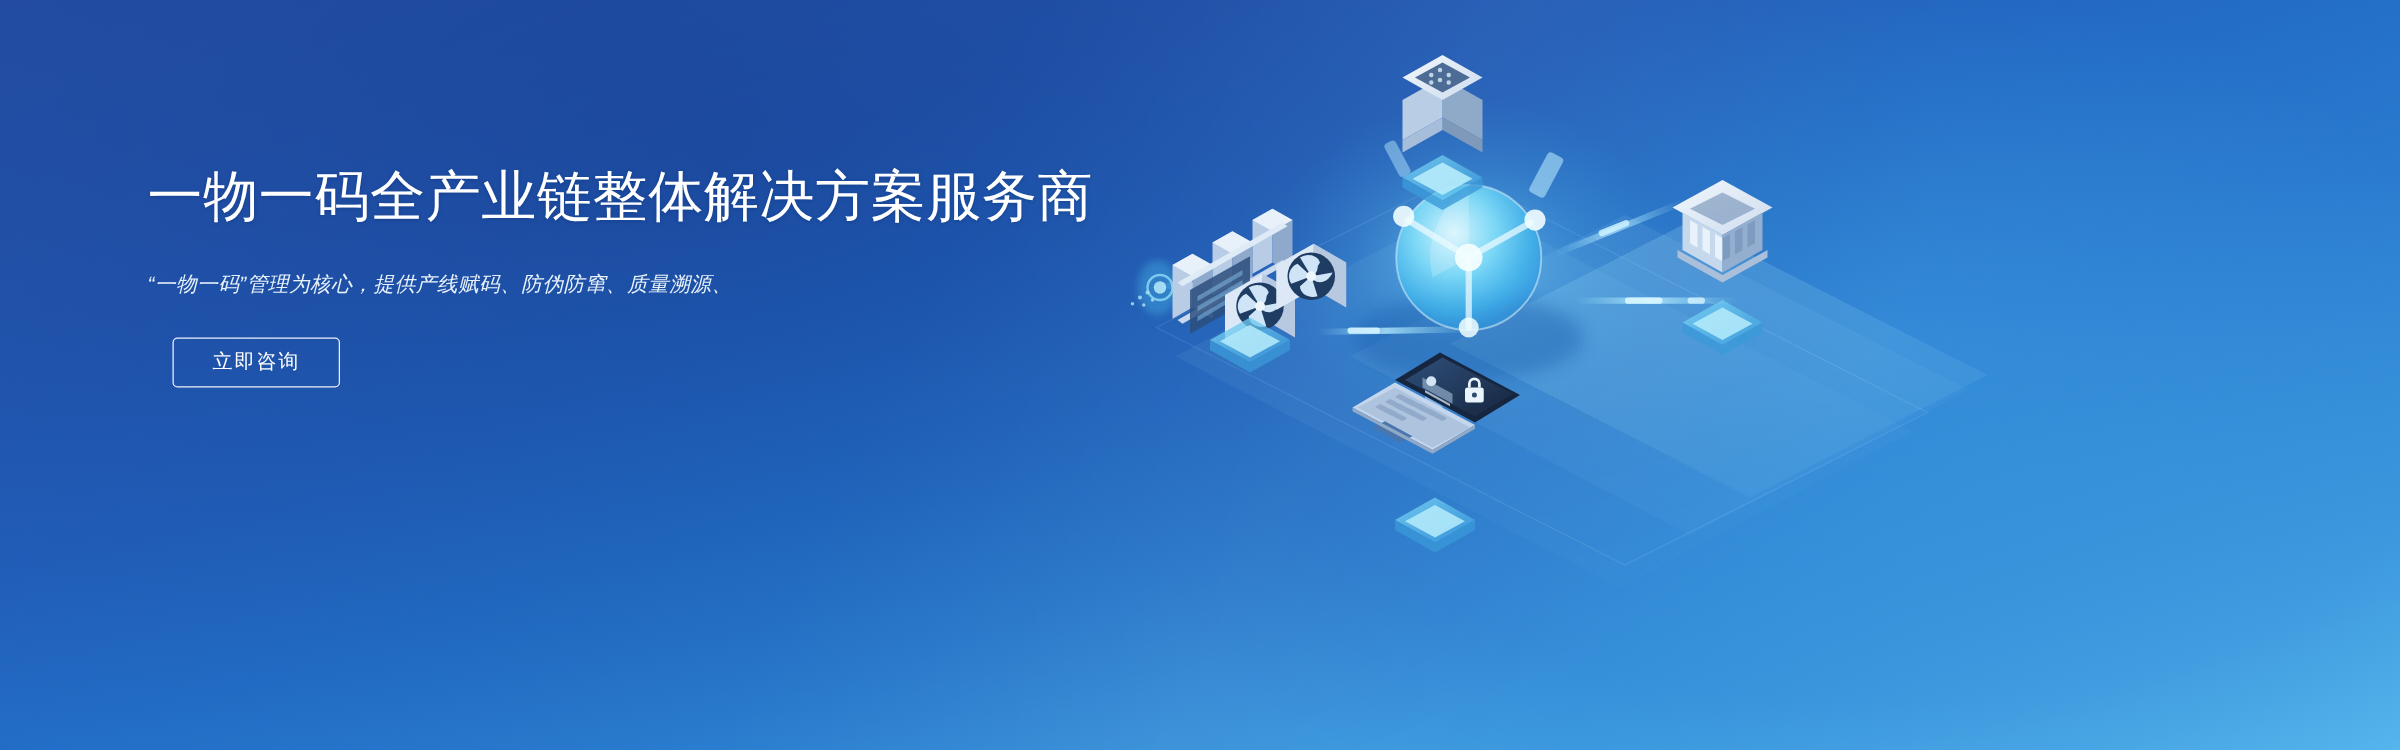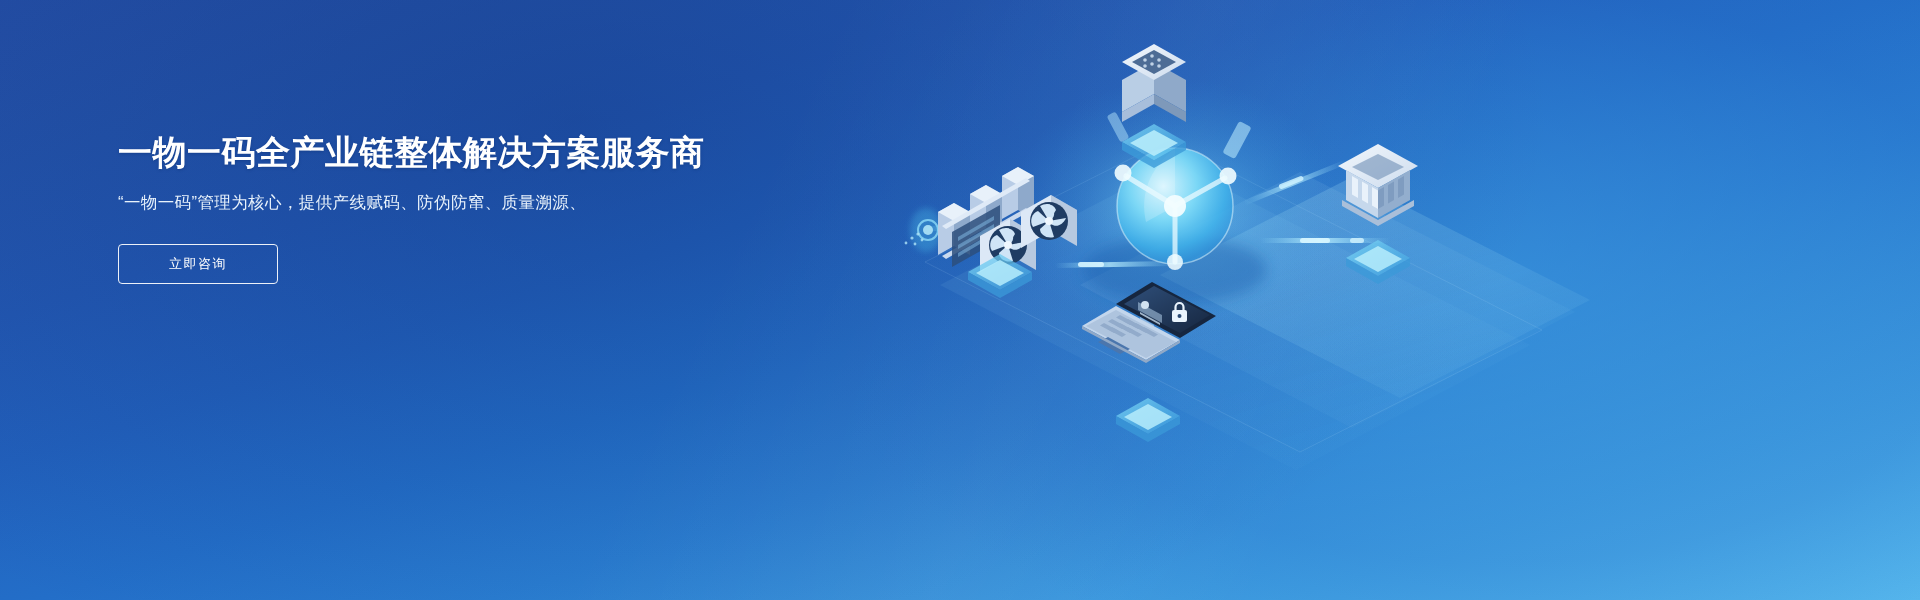--- a/index.html
+++ b/index.html
@@ -39,50 +39,51 @@
   }
 
   
   .copy {
     position:absolute;
     left:118px; top:132px;
     width:700px;
     z-index:40;
   }
   .headline {
-    font-size:34px;
-    font-weight:bold;
+    font-size:44px;
+    font-weight:normal;
     color:#ffffff;
     letter-spacing:0.5px;
     line-height:1.2;
     white-space:nowrap;
     text-shadow:0 1px 3px rgba(8,40,100,0.35);
   }
-  .sub-wrap { margin-top:14px; }
+  .sub-wrap { margin-top:28px;font-style:italic; }
   .subline {
     font-size:16.5px;
     color:#e8f2fb;
     line-height:31px;
     letter-spacing:0.4px;
     white-space:nowrap;
     font-weight:400;
   }
   .cta {
     display:inline-flex;
     align-items:center; justify-content:center;
     margin-top:26px;
-    width:160px; height:40px;
+    width:134px; height:40px;
     border:1px solid rgba(255,255,255,0.92);
     border-radius:4px;
     background:transparent;
     color:#ffffff;
-    font-size:13px;
+    font-size:16px;
     letter-spacing:1.5px;
     cursor:pointer;
     font-family:inherit;
+    margin-left:20px;
   }
 
   
   .art {
     position:absolute;
     left:830px; top:0;
     width:820px; height:600px;
     z-index:20;
     pointer-events:none;
   }

